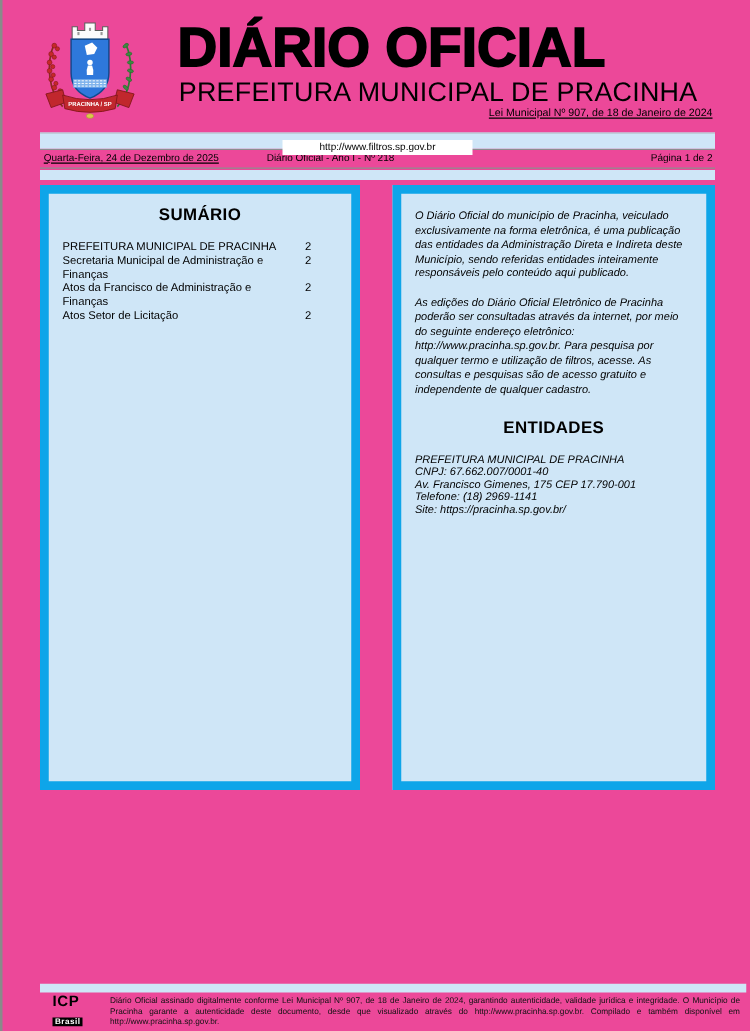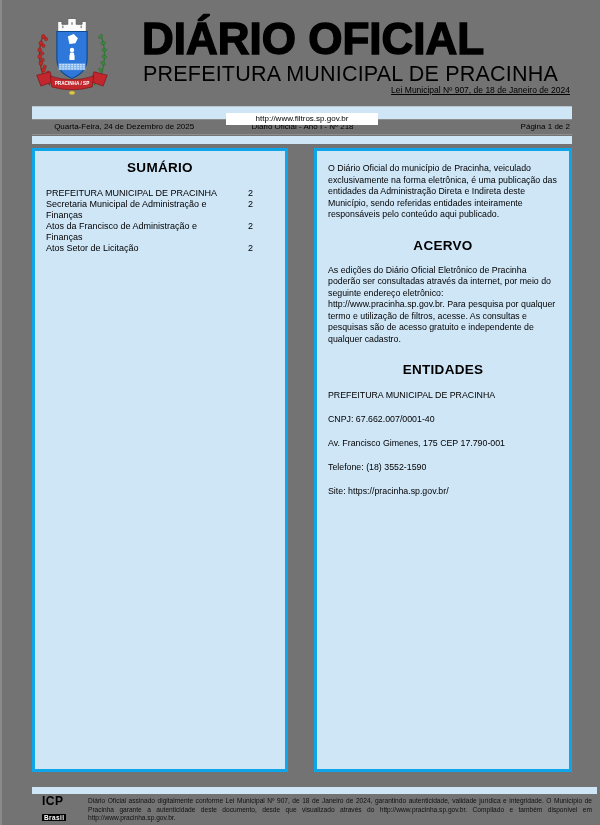--- a/index.html
+++ b/index.html
@@ -1,17 +1,17 @@
 <!DOCTYPE html>
 <html><head>
 <meta charset="utf-8">
 <style>
   html,body{margin:0;padding:0;background:#fff;}
   .page{
-    position:relative;width:600px;height:825px;background:#737373;
+    position:relative;width:600px;height:825px;background:#ec4899;
     font-family:"Liberation Sans", sans-serif;color:#000;overflow:hidden;
     border-left:2px solid #8a8a8a;box-sizing:border-box;
   }
   
   .crest{position:absolute;left:28px;top:10px;width:84px;height:90px;}
   .masthead-title{
     position:absolute;left:140px;top:16px;width:440px;
     font-size:44px;line-height:46px;font-weight:bold;letter-spacing:0px;
     -webkit-text-stroke:1.4px #000;white-space:nowrap;
   }
@@ -29,43 +29,43 @@
     border-top:1px solid #b9c6cf;text-align:center;
   }
   .url-cell{
     display:inline-block;background:#fff;height:12px;line-height:12px;
     padding:0 30px;font-size:8px;
   }
   .meta-row{
     display:flex;height:14px;line-height:14px;font-size:8px;
     border-top:1px solid #8d8d8d;border-bottom:1px solid #8d8d8d;
   }
-  .meta-row .l{flex:1;text-align:center;padding-left:3px;}
-  .meta-row .c{flex:1;text-align:center;white-space:nowrap;}
+  .meta-row .l{flex:1;text-align:left;padding-left:3px;text-decoration:underline;}
+  .meta-row .c{flex:1;text-align:left;white-space:nowrap;}
   .meta-row .r{flex:1;text-align:right;padding-right:2px;}
   .blue-strip{position:absolute;left:30px;top:136px;width:540px;height:8px;background:var(--lb);}
   
   .box{
-    position:absolute;top:148px;height:624px;background:var(--lb);
-    border:3px solid #0ea5e9;box-sizing:border-box;
+    position:absolute;top:148px;height:484px;background:var(--lb);
+    border:7px solid #0ea5e9;box-sizing:border-box;
   }
   .box-summary{left:30px;width:256px;}
   .box-info{left:312px;width:258px;}
   .box h2{
     margin:9px 0 0 0;text-align:center;font-size:13.5px;line-height:15px;
     font-weight:bold;letter-spacing:0.3px;
   }
   .summary-list{margin:13px 32px 0 11px;}
   .summary-item{display:flex;align-items:flex-start;}
   .summary-item .lbl{width:172px;font-size:9px;line-height:11px;}
   .summary-item .pg{margin-left:auto;font-size:9px;line-height:11px;text-align:right;}
-  .box-info .inner{padding:0 11px;}
+  .box-info .inner{padding:0 11px;font-style:italic;}
   .box-info p{margin:12px 0 0 0;font-size:8.8px;line-height:11.5px;}
   .box-info h2.mt{margin-top:17px;}
-  .ent-line{margin-top:14px;font-size:8.8px;line-height:10px;}
+  .ent-line{margin-top:0;font-size:8.8px;line-height:10px;}
   .ent-line:first-of-type{margin-top:13px;}
   
   .footer-strip{position:absolute;left:30px;top:787px;width:565px;height:7px;background:var(--lb);}
   .icp-logo{position:absolute;left:40px;top:796px;width:40px;}
   .icp-word{display:block;font-weight:bold;font-size:12px;line-height:10px;letter-spacing:0.5px;}
   .icp-brasil{
     display:inline-block;background:#000;color:#fff;font-size:6.5px;font-weight:bold;
     line-height:7px;padding:0 2px;margin-top:1px;letter-spacing:0.4px;
   }
   .footer-text{
@@ -168,30 +168,29 @@
         <span class="lbl">Atos Setor de Licitação</span>
         <span class="pg">2</span>
       </div>
     </div>
   </section>
 
   <section class="box box-info">
     <div class="inner">
       <p>O Diário Oficial do município de Pracinha, veiculado exclusivamente na forma eletrônica, é uma publicação das entidades da Administração Direta e Indireta deste Município, sendo referidas entidades inteiramente responsáveis pelo conteúdo aqui publicado.</p>
     </div>
-    <h2 class="mt">ACERVO</h2>
     <div class="inner">
       <p>As edições do Diário Oficial Eletrônico de Pracinha poderão ser consultadas através da internet, por meio do seguinte endereço eletrônico: http://www.pracinha.sp.gov.br. Para pesquisa por qualquer termo e utilização de filtros, acesse. As consultas e pesquisas são de acesso gratuito e independente de qualquer cadastro.</p>
     </div>
     <h2 class="mt">ENTIDADES</h2>
     <div class="inner">
       <div class="ent-line">PREFEITURA MUNICIPAL DE PRACINHA</div>
       <div class="ent-line">CNPJ: 67.662.007/0001-40</div>
       <div class="ent-line">Av. Francisco Gimenes, 175 CEP 17.790-001</div>
-      <div class="ent-line">Telefone: (18) 3552-1590</div>
+      <div class="ent-line">Telefone: (18) 2969-1141</div>
       <div class="ent-line">Site: https://pracinha.sp.gov.br/</div>
     </div>
   </section>
 
   <div class="footer-strip"></div>
 
   <div class="icp-logo">
     <span class="icp-word">ICP</span>
     <span class="icp-brasil">Brasil</span>
     

